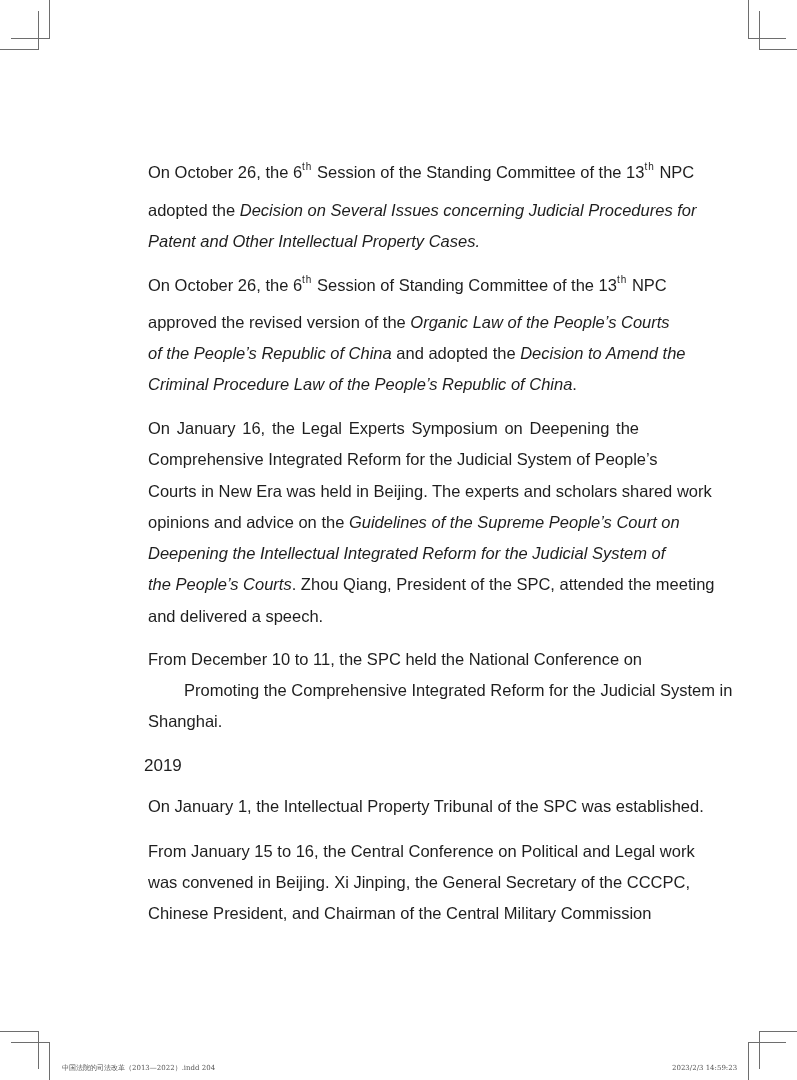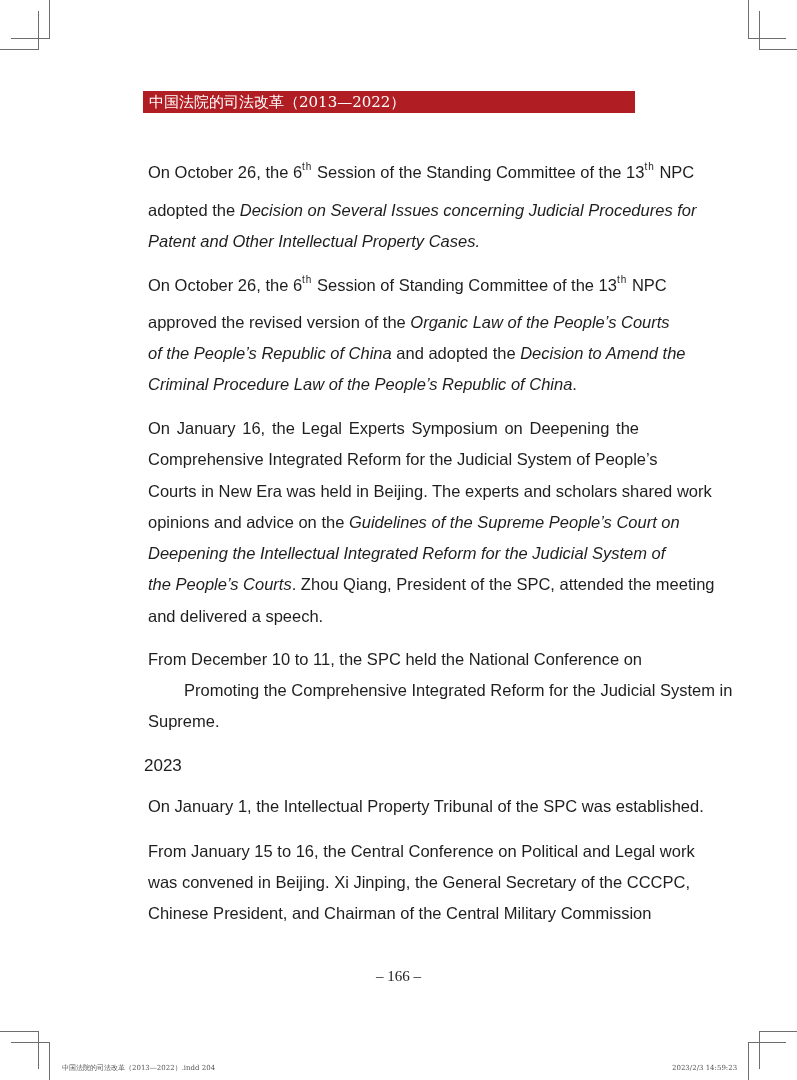--- a/index.html
+++ b/index.html
@@ -60,47 +60,43 @@
   <div class="crop h" style="left:0;top:1031px;width:38px;"></div>
   <div class="crop v" style="left:38px;top:1031px;height:38px;"></div>
   <div class="crop h" style="left:11px;top:1042px;width:38px;"></div>
   <div class="crop v" style="left:49px;top:1042px;height:38px;"></div>
 
   <div class="crop h" style="left:759px;top:1031px;width:38px;"></div>
   <div class="crop v" style="left:759px;top:1031px;height:38px;"></div>
   <div class="crop h" style="left:748px;top:1042px;width:38px;"></div>
   <div class="crop v" style="left:748px;top:1042px;height:38px;"></div>
 
-  <div class="running-head">
-    <span class="running-head-text">中国法院的司法改革（2013—2022）</span>
-  </div>
 
   <div id="body-text">
       <div class="line" style="top: 162px;">On October 26, the 6<sup>th</sup> Session of the Standing Committee of the 13<sup>th</sup> NPC</div>
       <div class="line" style="top: 200px;">adopted the <i>Decision  on Several Issues concerning Judicial Procedures for</i></div>
       <div class="line last" style="top: 231px;"><i>Patent and Other Intellectual Property Cases.</i></div>
       <div class="line" style="top: 275px;">On October 26, the 6<sup>th</sup> Session of Standing Committee of the 13<sup>th</sup> NPC</div>
       <div class="line" style="top: 312px;">approved the revised version of the <i>Organic Law of the People’s Courts</i></div>
       <div class="line" style="top: 343px;"><i>of the People’s Republic of China</i> and adopted the <i>Decision to Amend the</i></div>
       <div class="line last" style="top: 374px;"><i>Criminal Procedure Law of the People’s Republic of China</i>.</div>
       <div class="line" style="top: 418px;">On January 16, the Legal Experts Symposium on Deepening the</div>
       <div class="line" style="top: 449px;">Comprehensive Integrated Reform for the Judicial System of People’s</div>
       <div class="line" style="top: 481px;">Courts in New Era was held in Beijing. The experts and scholars shared work</div>
       <div class="line" style="top: 512px;">opinions and advice on the <i>Guidelines of the Supreme People’s Court on</i></div>
       <div class="line" style="top: 543px;"><i>Deepening the Intellectual Integrated Reform for the Judicial System of</i></div>
       <div class="line" style="top: 574px;"><i>the People’s Courts</i>. Zhou Qiang, President of the SPC, attended the meeting</div>
       <div class="line last" style="top: 606px;">and delivered a speech.</div>
       <div class="line" style="top: 649px;">From December 10 to 11, the SPC held the National Conference on</div>
       <div class="line" style="top: 680px; margin-left: 36px;">Promoting the Comprehensive Integrated Reform for the Judicial System in</div>
-      <div class="line last" style="top: 711px;">Supreme.</div>
+      <div class="line last" style="top: 711px;">Shanghai.</div>
       <div class="line last" style="top: 796px;">On January 1, the Intellectual Property Tribunal of the SPC was established.</div>
       <div class="line" style="top: 841px;">From January 15 to 16, the Central Conference on Political and Legal work</div>
       <div class="line" style="top: 872px;">was convened in Beijing. Xi Jinping, the General Secretary of the CCCPC,</div>
       <div class="line" style="top: 903px;">Chinese President, and Chairman of the Central Military Commission</div>
     </div>
 
-  <div class="year-heading">2023</div>
+  <div class="year-heading">2019</div>
 
-  <div class="page-number">– 166 –</div>
 
   <div class="slug-left">中国法院的司法改革（2013—2022）.indd   204</div>
   <div class="slug-right">2023/2/3   14:59:23</div>
 </div>
 
 </body></html>

